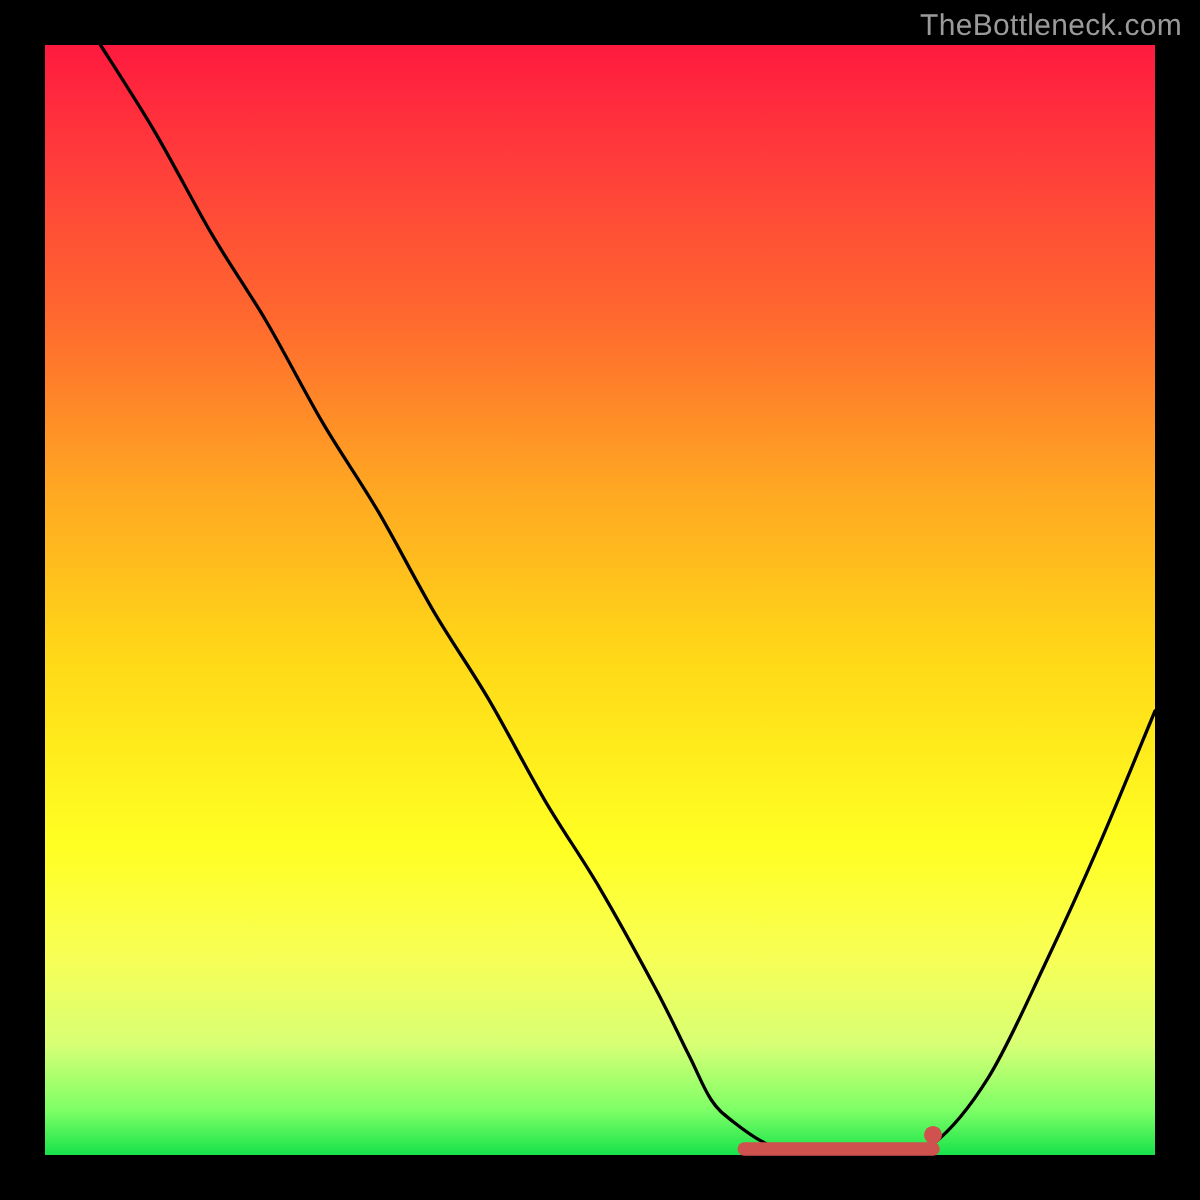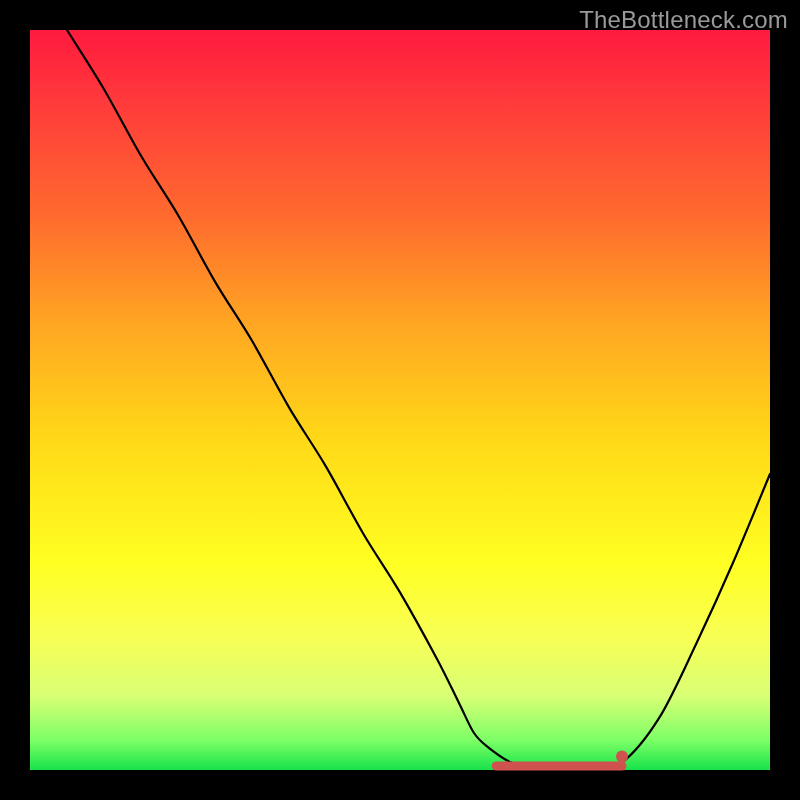--- a/index.html
+++ b/index.html
@@ -33,21 +33,21 @@
       #d8ff75 90%,
       #7dff66 96%,
       #17e24a 100%
     );
   }
   .watermark {
     position: absolute;
     top: 6px;
     right: 12px;
     color: #9a9a9a;
-    font-size: 24px;
+    font-size: 20px;
     letter-spacing: 0.2px;
   }
   svg.curve {
     position: absolute;
     top: 0;
     left: 0;
     width: 740px;
     height: 740px;
     overflow: visible;
   }

